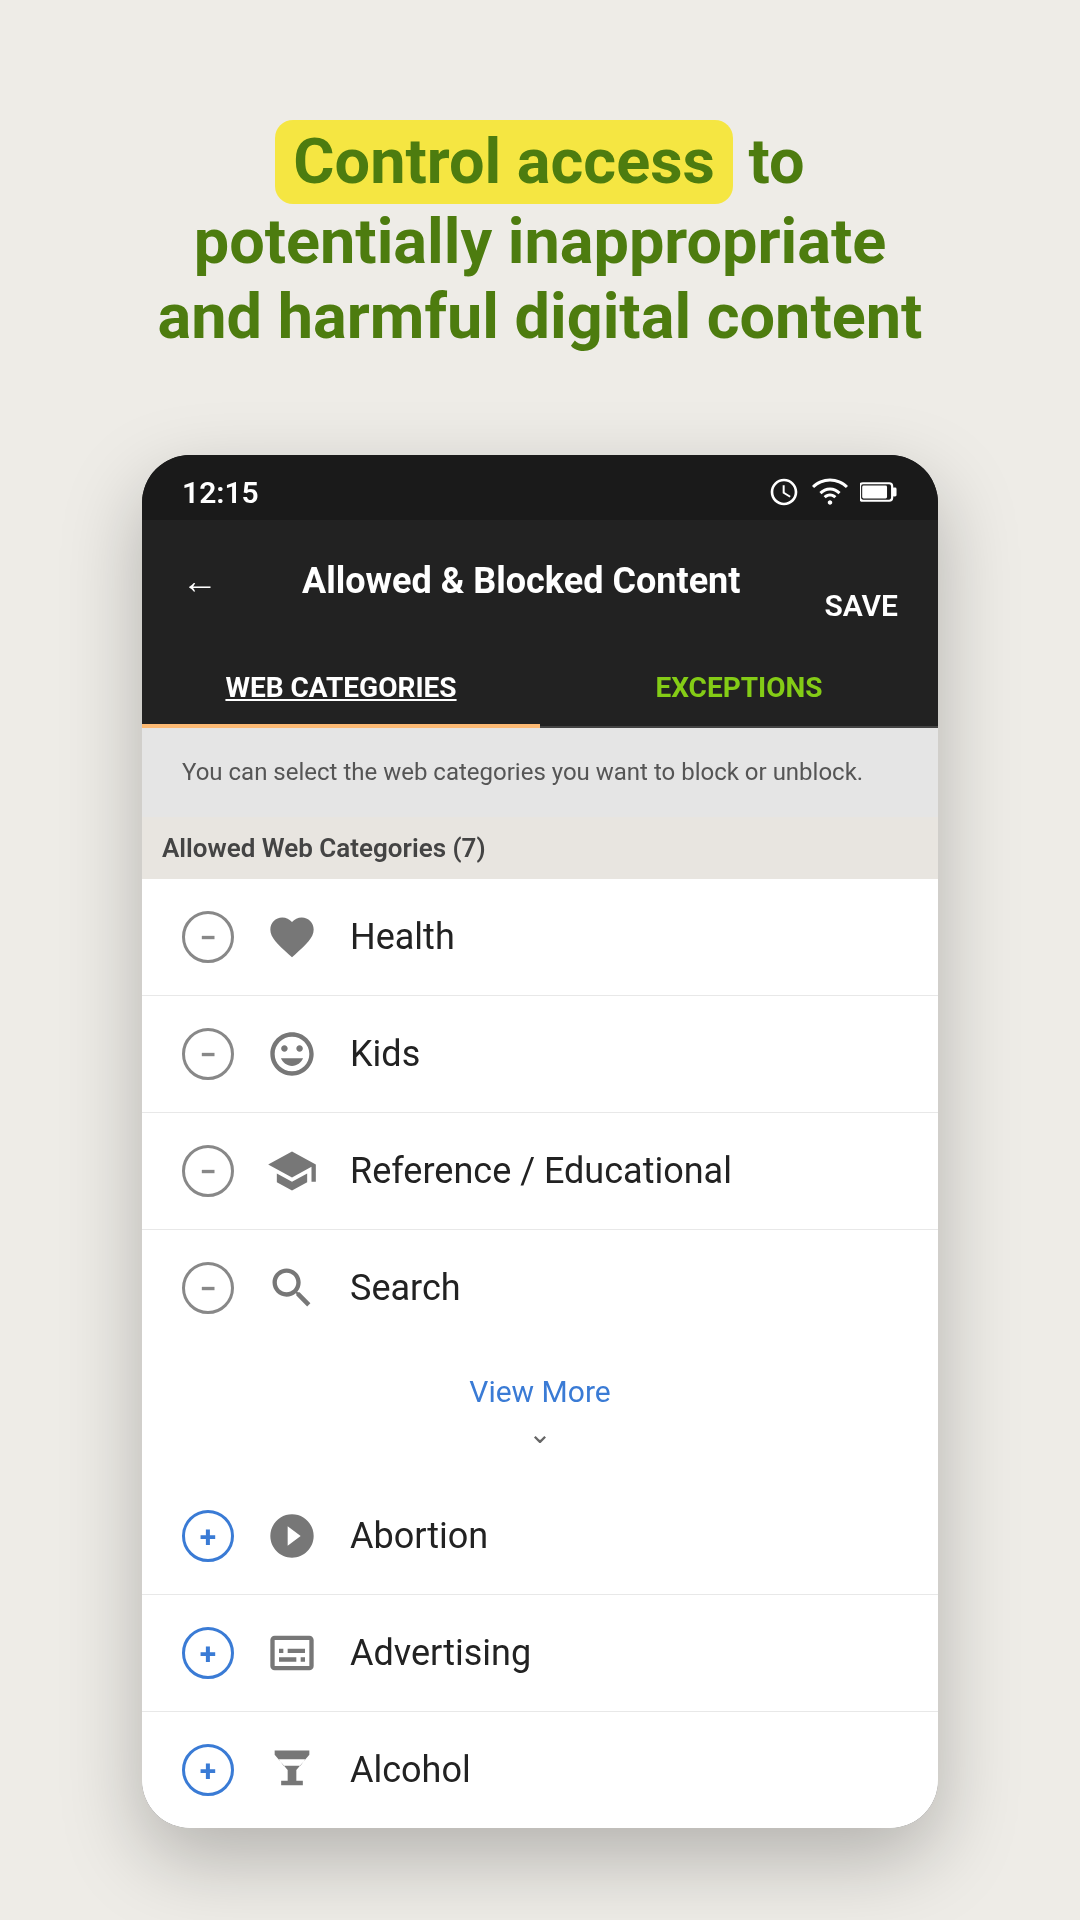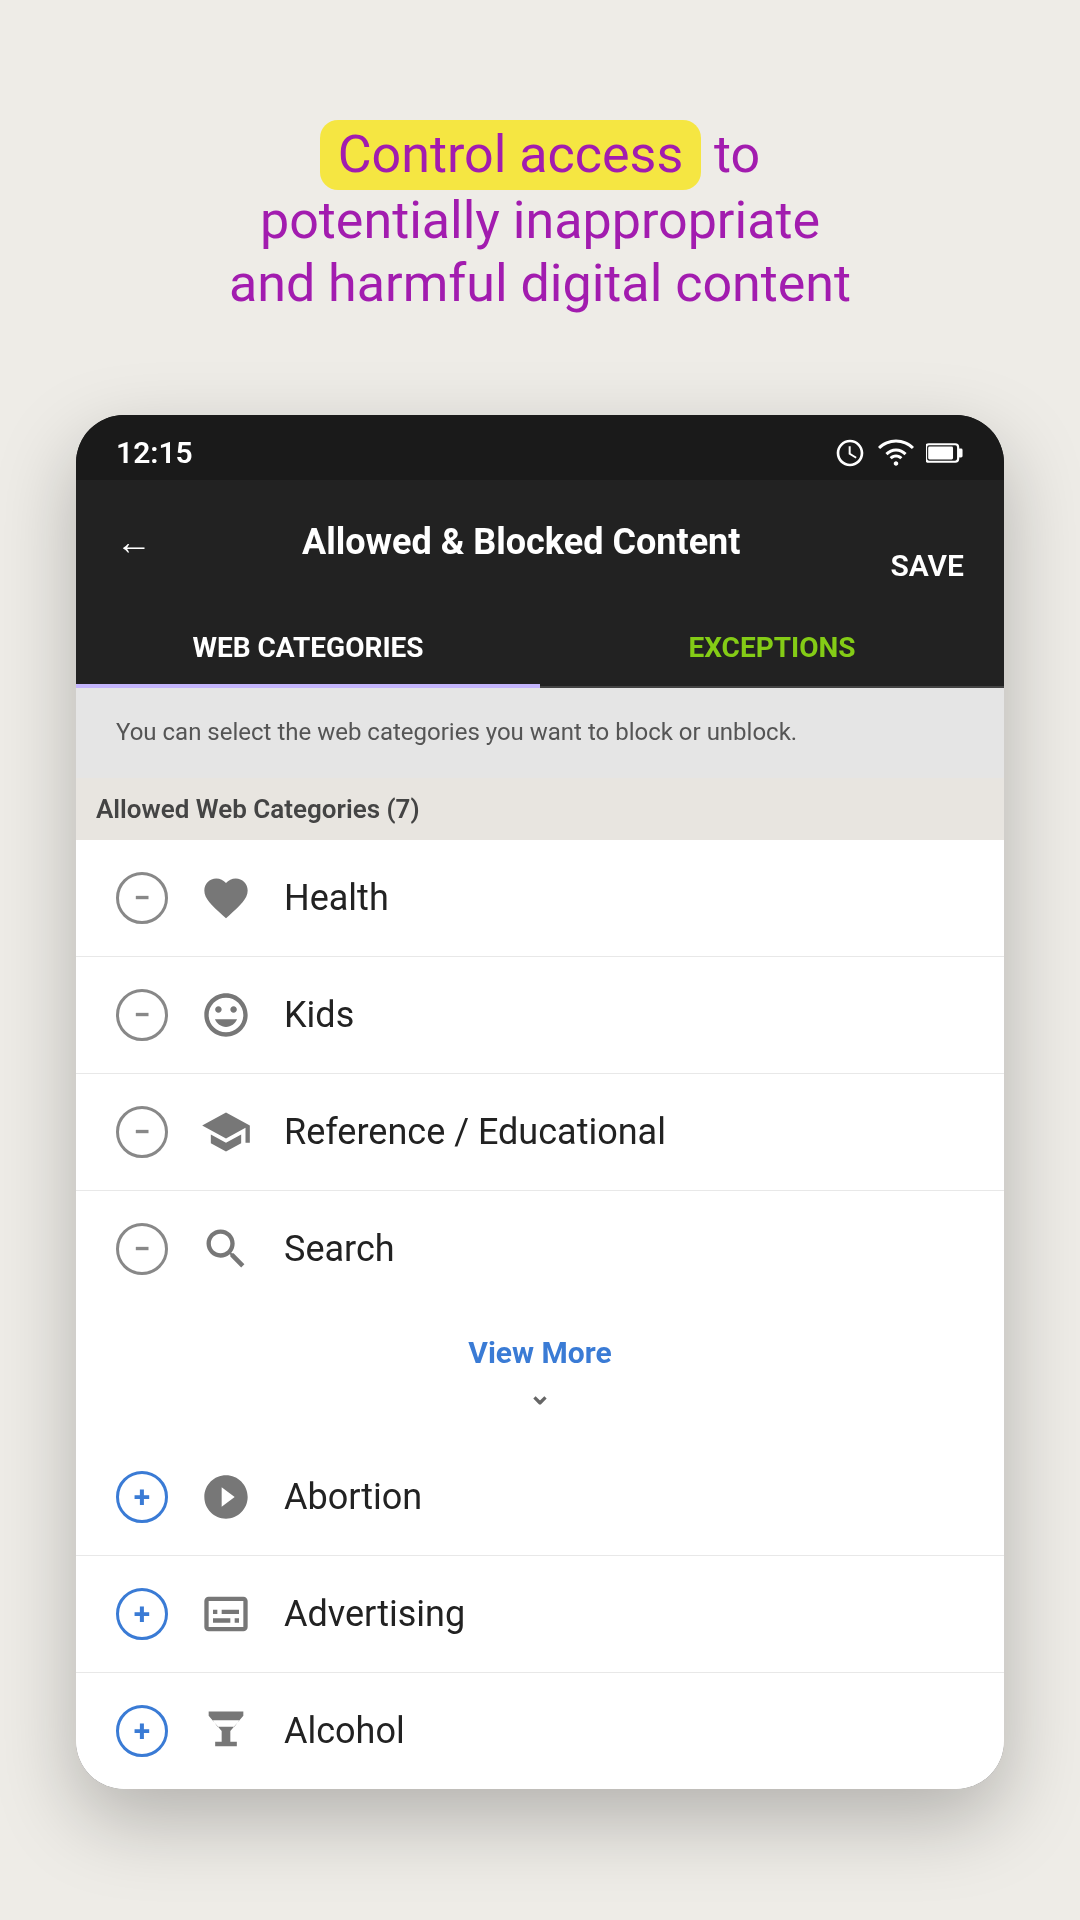--- a/index.html
+++ b/index.html
@@ -16,36 +16,36 @@
     }
 
     
     .hero {
       width: 100%;
       padding: 120px 60px 60px 60px;
       text-align: center;
     }
 
     .hero-title {
-      font-size: 52px;
-      font-weight: 400;
+      font-size: 63px;
+      font-weight: 700;
       line-height: 1.2;
-      color: #a21caf;
+      color: #4d7c0f;
     }
 
     .highlight {
       background-color: #f5e642;
       border-radius: 18px;
       padding: 4px 18px;
       display: inline-block;
     }
 
     
     .phone-wrapper {
-      width: 928px;
+      width: 796px;
       margin: 40px auto 0;
       background: #1a1a1a;
       border-radius: 48px;
       overflow: hidden;
       box-shadow: 0 30px 80px rgba(0,0,0,0.25);
     }
 
     
     .status-bar {
       background: #1a1a1a;
@@ -107,22 +107,23 @@
       flex: 1;
       text-align: center;
       padding: 28px 0 20px;
       font-size: 28px;
       font-weight: 700;
       cursor: pointer;
     }
 
     .tab-active {
       color: white;
-      border-bottom: 4px solid #c4b5fd;
+      border-bottom: 4px solid #fdba74;
       margin-bottom: -2px;
+      text-decoration: underline;
     }
 
     .tab-inactive {
       color: #84cc16;
     }
 
     
     .content-area {
       background: #e5e5e5;
     }
@@ -213,21 +214,21 @@
       font-weight: 400;
     }
 
     
     .view-more {
       text-align: center;
       padding: 28px;
       background: white;
       color: #3a7bd5;
       font-size: 30px;
-      font-weight: 700;
+      font-weight: 400;
       cursor: pointer;
       display: flex;
       flex-direction: column;
       align-items: center;
       gap: 8px;
     }
 
     .chevron-down {
       font-size: 28px;
       color: #666;

